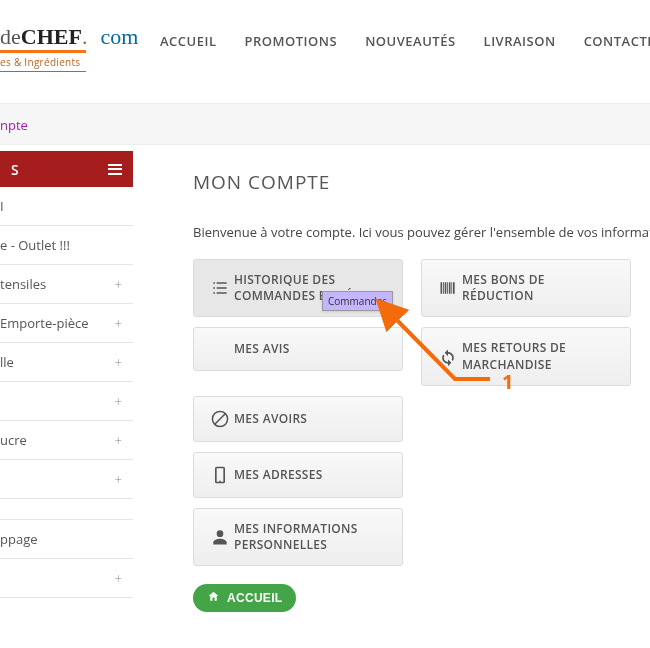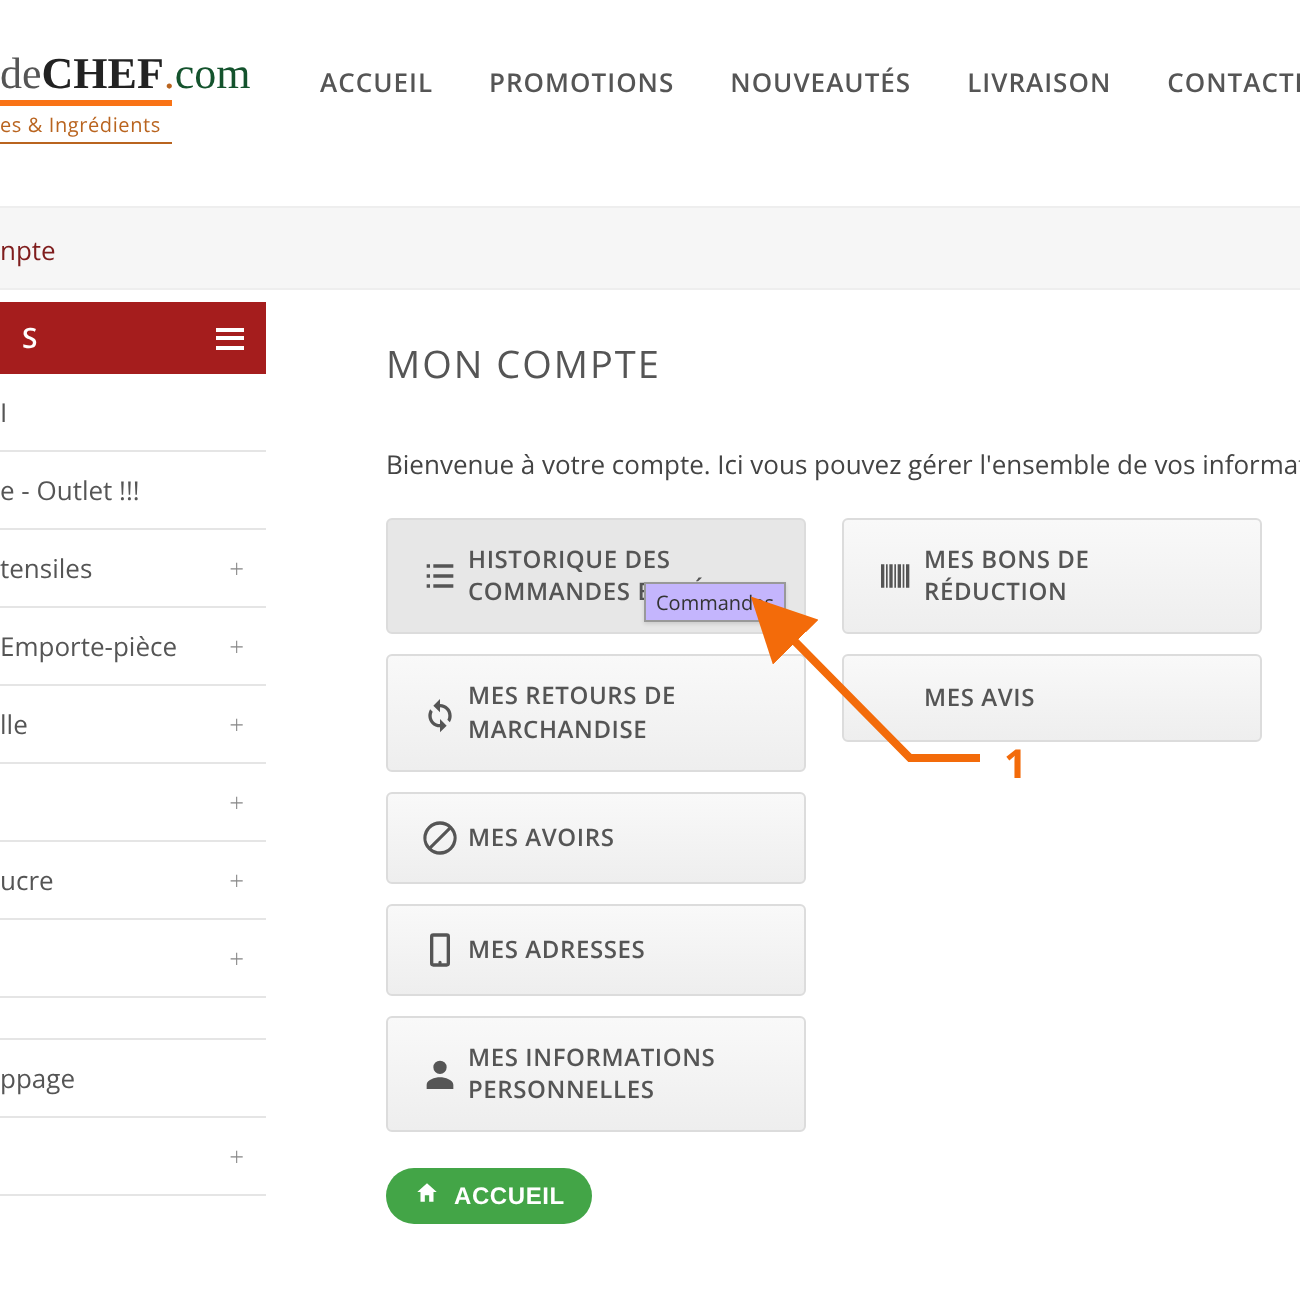--- a/index.html
+++ b/index.html
@@ -3,30 +3,30 @@
 <meta charset="utf-8">
 <style>
 * { box-sizing: border-box; margin: 0; padding: 0; }
 body { font-family: "Open Sans", Arial, sans-serif; background: #fff; color: #333; width: 650px; height: 648px; overflow: hidden; position: relative; }
 
 
 .logo { position: absolute; left: 0; top: 24px; font-family: Georgia, serif; font-size: 22px; color: #333; }
 .logo .de { font-weight: normal; color: #555; text-align: center; }
 .logo .chef { font-weight: bold; color: #222; margin-top: 36px; }
 .logo .dot { color: #b9641f; }
-.logo .com { color: #14532d; }
+.logo .com { color: #0369a1; margin-left: 13px; }
 .logo-sub { position: absolute; left: 0; top: 50px; font-size: 10px; color: #b9641f; letter-spacing: 0.3px; border-top: 3px solid #f97316; border-bottom: 1px solid #b9641f; padding: 2px 6px 2px 0; }
 
 
 .topnav { position: absolute; top: 32px; left: 160px; right: 0; display: flex; gap: 28px; font-size: 13px; font-weight: 600; color: #555; letter-spacing: 0.5px; }
 .topnav a { text-decoration: none; color: #555; cursor: pointer; }
 
 
 .breadcrumb-bar { position: absolute; top: 103px; left: 0; right: 0; height: 42px; background: #f6f6f6; border-top: 1px solid #eee; border-bottom: 1px solid #eee; }
-.breadcrumb-text { position: absolute; top: 116px; left: 0; font-size: 13px; color: #7f1d1d; }
+.breadcrumb-text { position: absolute; top: 116px; left: 0; font-size: 13px; color: #a21caf; }
 
 
 .sidebar { position: absolute; top: 151px; left: 0; width: 133px; background: #fff; }
 .sidebar-header { background: #a51d1d; color: #fff; height: 36px; display: flex; justify-content: space-between; align-items: center; padding: 0 11px; font-size: 14px; font-weight: 600; position: relative; }
 .sidebar-header .hamburger { width: 14px; height: 11px; display: flex; flex-direction: column; justify-content: space-between; }
 .sidebar-header .hamburger span { display: block; height: 2px; background: #fff; }
 .cat-item { border-bottom: 1px solid #e5e5e5; padding: 10px 11px 10px 0; font-size: 13px; color: #555; display: flex; justify-content: space-between; align-items: center; cursor: pointer; }
 .cat-item .plus { font-size: 13px; color: #888; font-weight: 300; }
 
 
@@ -137,30 +137,30 @@
     </div>
     <div class="card">
       <span class="icon">
         <svg viewBox="0 0 24 24">
             <path d="M3 5h2v14H3V5zm3 0h1v14H6V5zm2 0h2v14H8V5zm3 0h1v14h-1V5zm2 0h2v14h-2V5zm3 0h1v14h-1V5zm2 0h2v14h-2V5z"></path>
           </svg>
       </span>
       <span class="label">MES BONS DE RÉDUCTION</span>
     </div>
     <div class="card">
-      <span class="icon">
-        <svg viewBox="0 0 24 24">
-            <path d="M12 6V3L8 7l4 4V8c2.8 0 5 2.2 5 5 0 .9-.2 1.7-.6 2.4l1.5 1.5C18.6 15.7 19 14.4 19 13c0-3.9-3.1-7-7-7zm0 12c-2.8 0-5-2.2-5-5 0-.9.2-1.7.6-2.4L6.1 9.1C5.4 10.3 5 11.6 5 13c0 3.9 3.1 7 7 7v3l4-4-4-4v3z"></path>
-          </svg>
-      </span>
-      <span class="label">MES RETOURS DE MARCHANDISE</span>
-    </div>
-    <div class="card">
       <span class="icon"></span>
       <span class="label">MES AVIS</span>
+    </div>
+    <div class="card">
+      <span class="icon">
+        <svg viewBox="0 0 24 24">
+            <path d="M12 6V3L8 7l4 4V8c2.8 0 5 2.2 5 5 0 .9-.2 1.7-.6 2.4l1.5 1.5C18.6 15.7 19 14.4 19 13c0-3.9-3.1-7-7-7zm0 12c-2.8 0-5-2.2-5-5 0-.9.2-1.7.6-2.4L6.1 9.1C5.4 10.3 5 11.6 5 13c0 3.9 3.1 7 7 7v3l4-4-4-4v3z"></path>
+          </svg>
+      </span>
+      <span class="label">MES RETOURS DE MARCHANDISE</span>
     </div>
     <div class="card">
       <span class="icon">
         <svg viewBox="0 0 24 24">
             <path d="M12 2a10 10 0 1 0 0 20 10 10 0 0 0 0-20zm0 2c1.9 0 3.6.6 5 1.7L5.7 17A8 8 0 0 1 12 4zm0 16c-1.9 0-3.6-.6-5-1.7L18.3 7A8 8 0 0 1 12 20z"></path>
           </svg>
       </span>
       <span class="label">MES AVOIRS</span>
     </div>
     <div></div>

